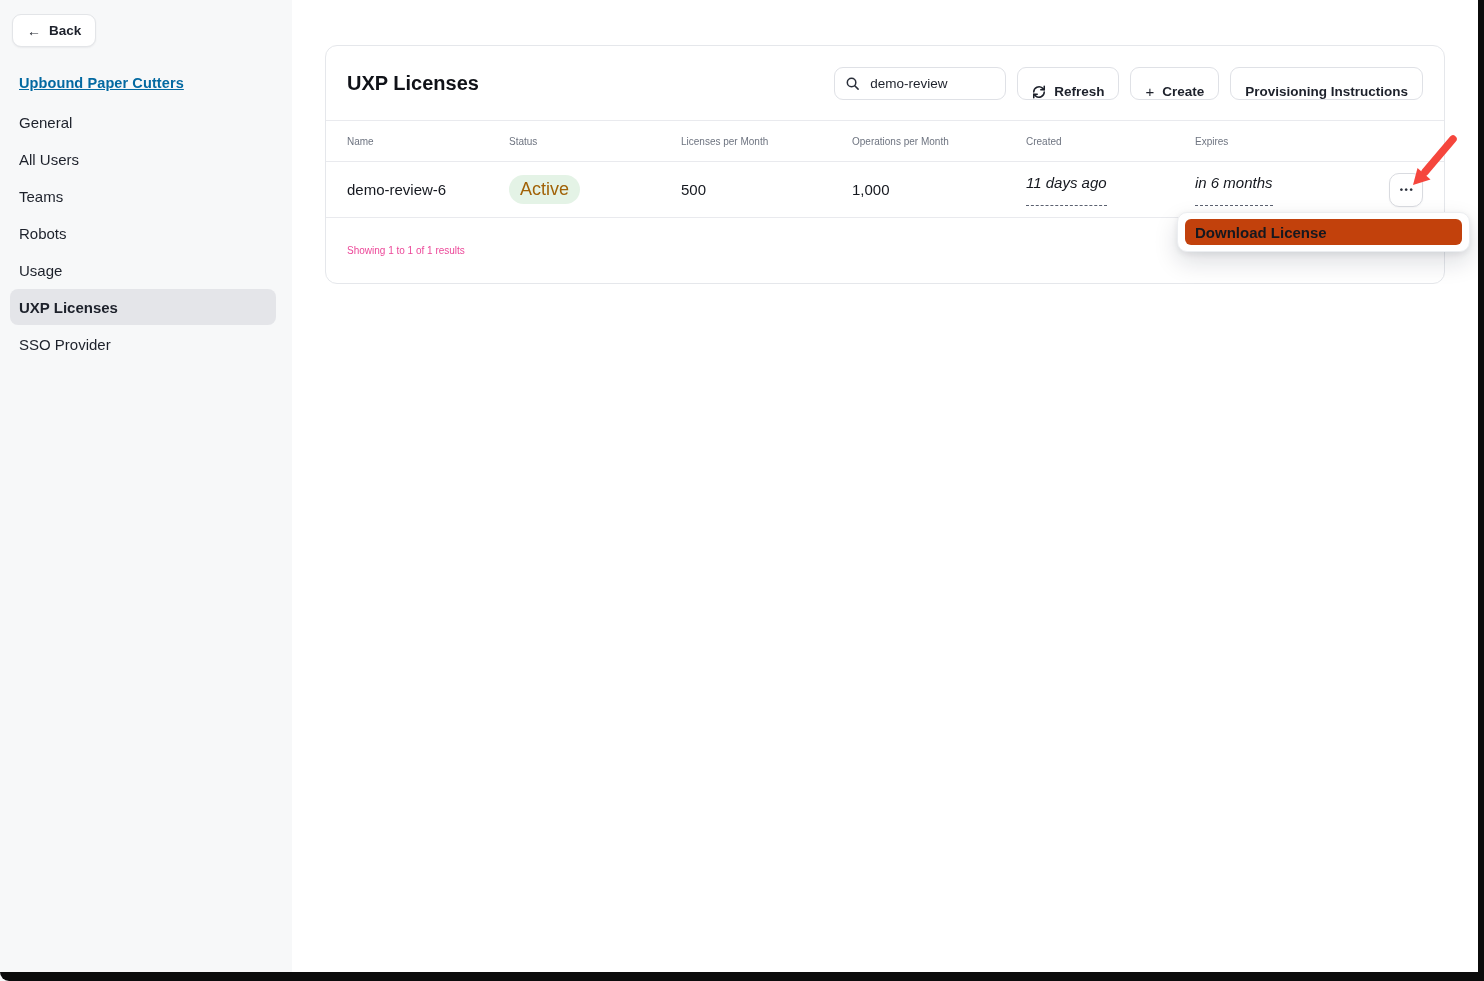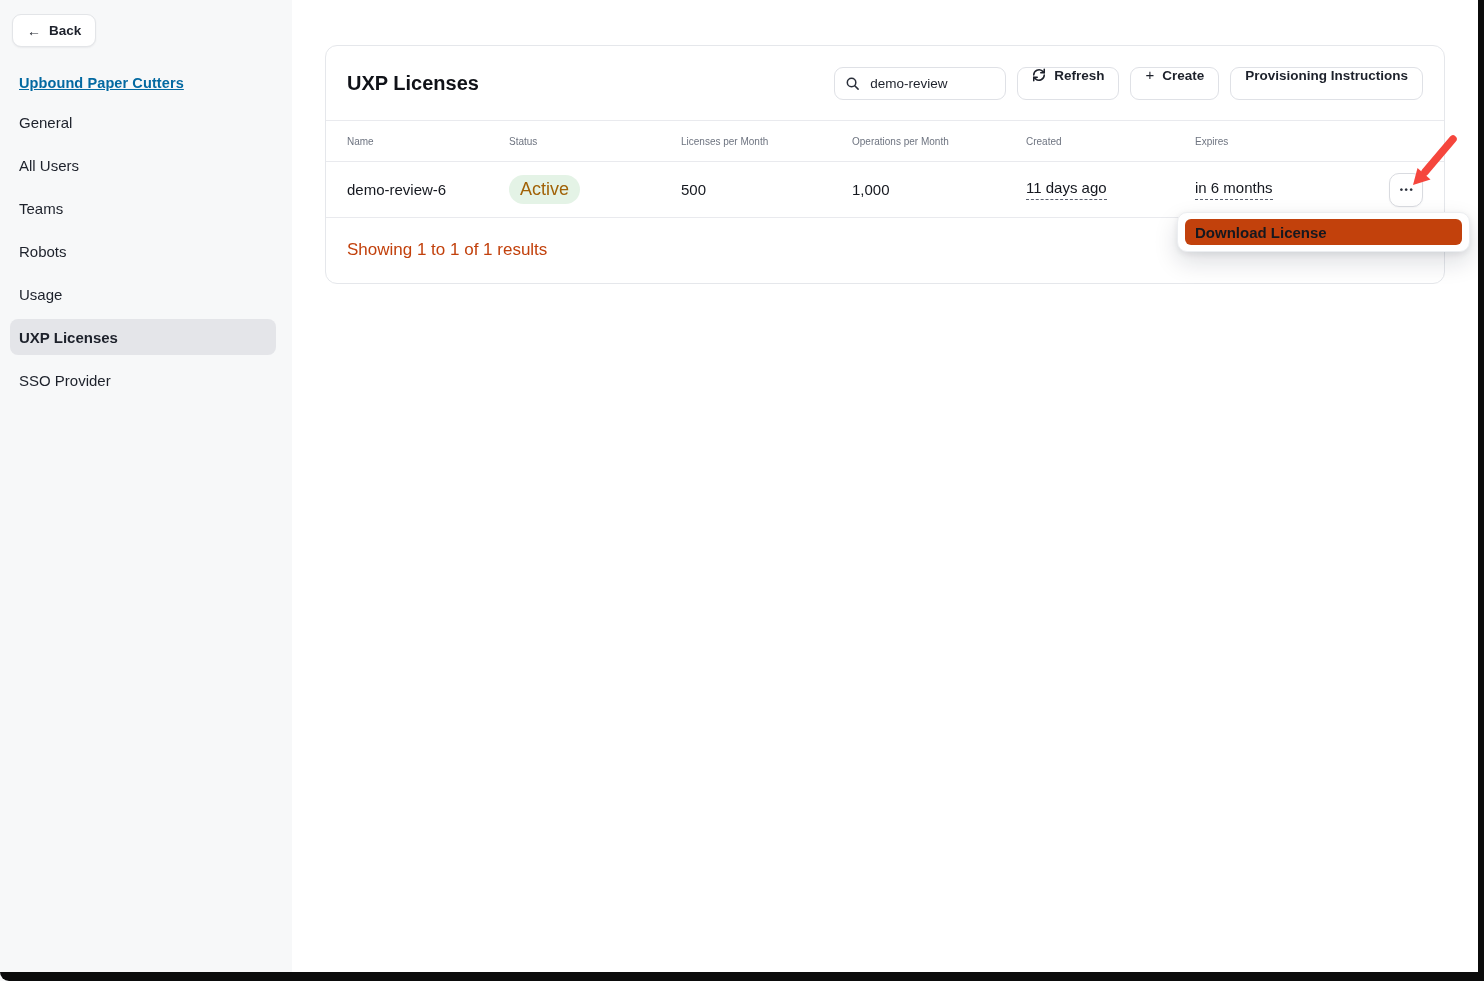--- a/index.html
+++ b/index.html
@@ -41,21 +41,21 @@
   .org-title {
     position: absolute;
     left: 19px; top: 75px;
     font-size: 14.5px; font-weight: 700; color: #0369a1;
     letter-spacing: .1px;
     text-decoration: underline;
   }
   .nav {
     position: absolute;
     left: 10px; top: 104px; width: 266px;
-    display: flex; flex-direction: column; gap: 7px; text-align: center;
+    display: flex; flex-direction: column; gap: 1px; text-align: center;
   }
   .nav-item {
     height: 36px;
     display: flex; align-items: center;
     padding: 0 9px;
     border-radius: 8px;
     font-size: 15px; color: #1d212b;
     cursor: pointer;
   }
   .nav-item.active { background: #e4e5e9; font-weight: 700; }
@@ -86,21 +86,21 @@
     padding: 0 10px;
     margin-left: 16px;
   }
   .search-box input {
     border: 0; outline: 0; width: 100%;
     font-size: 13.5px; color: #1d212b;
     font-family: inherit; background: transparent;
   }
   .btn {
     height: 33px; padding: 0 14px;
-    display: flex; align-items: flex-start; gap: 8px;
+    display: flex; align-items: flex-end; gap: 8px;
     background: #ffffff;
     border: 1px solid #dfe1e6;
     border-radius: 9px;
     font-size: 13.5px; font-weight: 700; color: #1d212b;
     cursor: pointer; white-space: nowrap;
     font-family: inherit;
   }
   .plus-glyph { font-size: 15px; font-weight: 400; line-height: 1; margin-top: -1px; }
 
   
@@ -126,43 +126,44 @@
     background: #e4f3e6;
     color: #a16207;
     border-radius: 999px;
     font-size: 18px;
     justify-self: start;
   }
   .cell-status { justify-self: start; }
   .dashed-underline {
     display: inline-block;
     border-bottom: 1.6px dashed #5b6170;
-    padding-bottom: 3px;
+    padding-bottom: 14px;
     justify-self: start;
     cursor: default;
+    font-style: italic;
   }
   .ellipsis-btn {
     width: 34px; height: 34px;
     border: 1px solid #d9dbe0;
     border-radius: 10px;
     background: #fff;
     display: flex; align-items: center; justify-content: center;
     justify-self: end;
     cursor: pointer;
     font-size: 9.5px; font-weight: 700; letter-spacing: 1.5px;
     color: #2a2f3a;
     box-shadow: 0 1px 2px rgba(16,24,40,.04);
     padding: 0 0 0 2px;
     font-family: inherit;
   }
   .card-footer {
     height: 64px;
     display: flex; align-items: center;
     padding: 0 21px;
-    font-size: 17px; color: #c2410c;
+    font-size: 10px; color: #ec4899;
   }
 
   
   .context-menu {
     position: absolute;
     left: 1177px; top: 212px;
     width: 293px;
     background: #ffffff;
     border: 1px solid #eceef1;
     border-radius: 10px;

